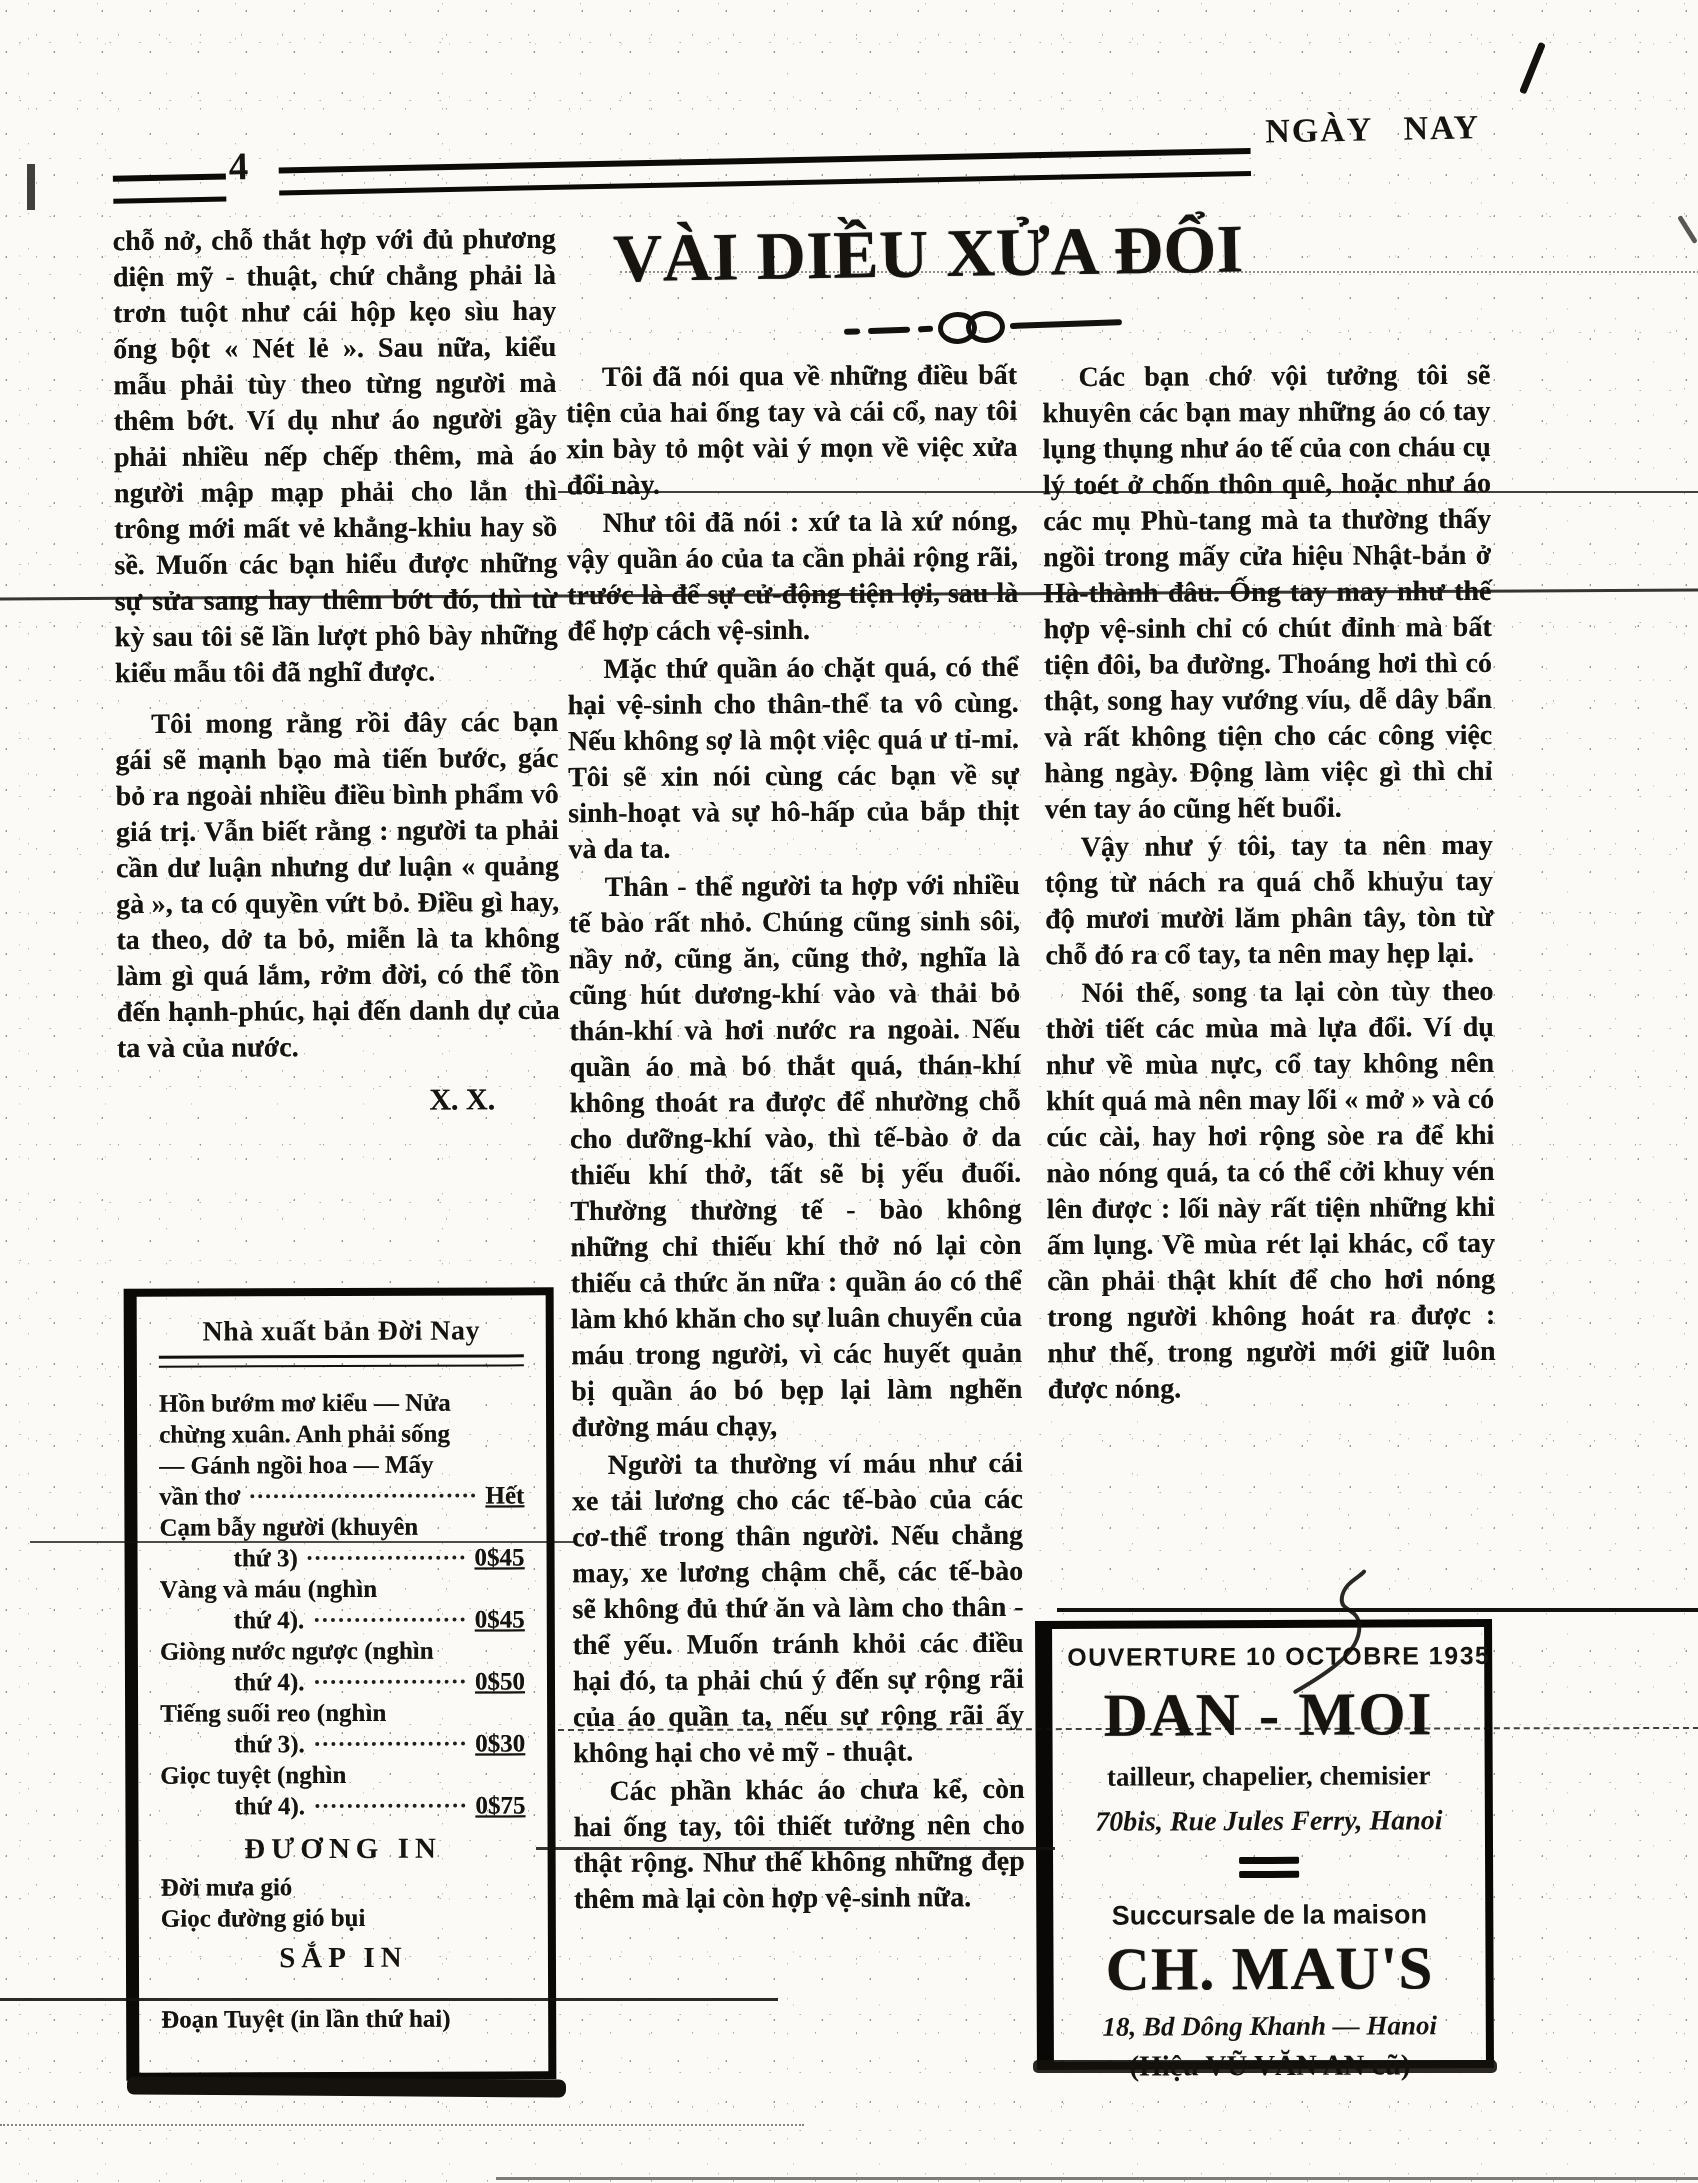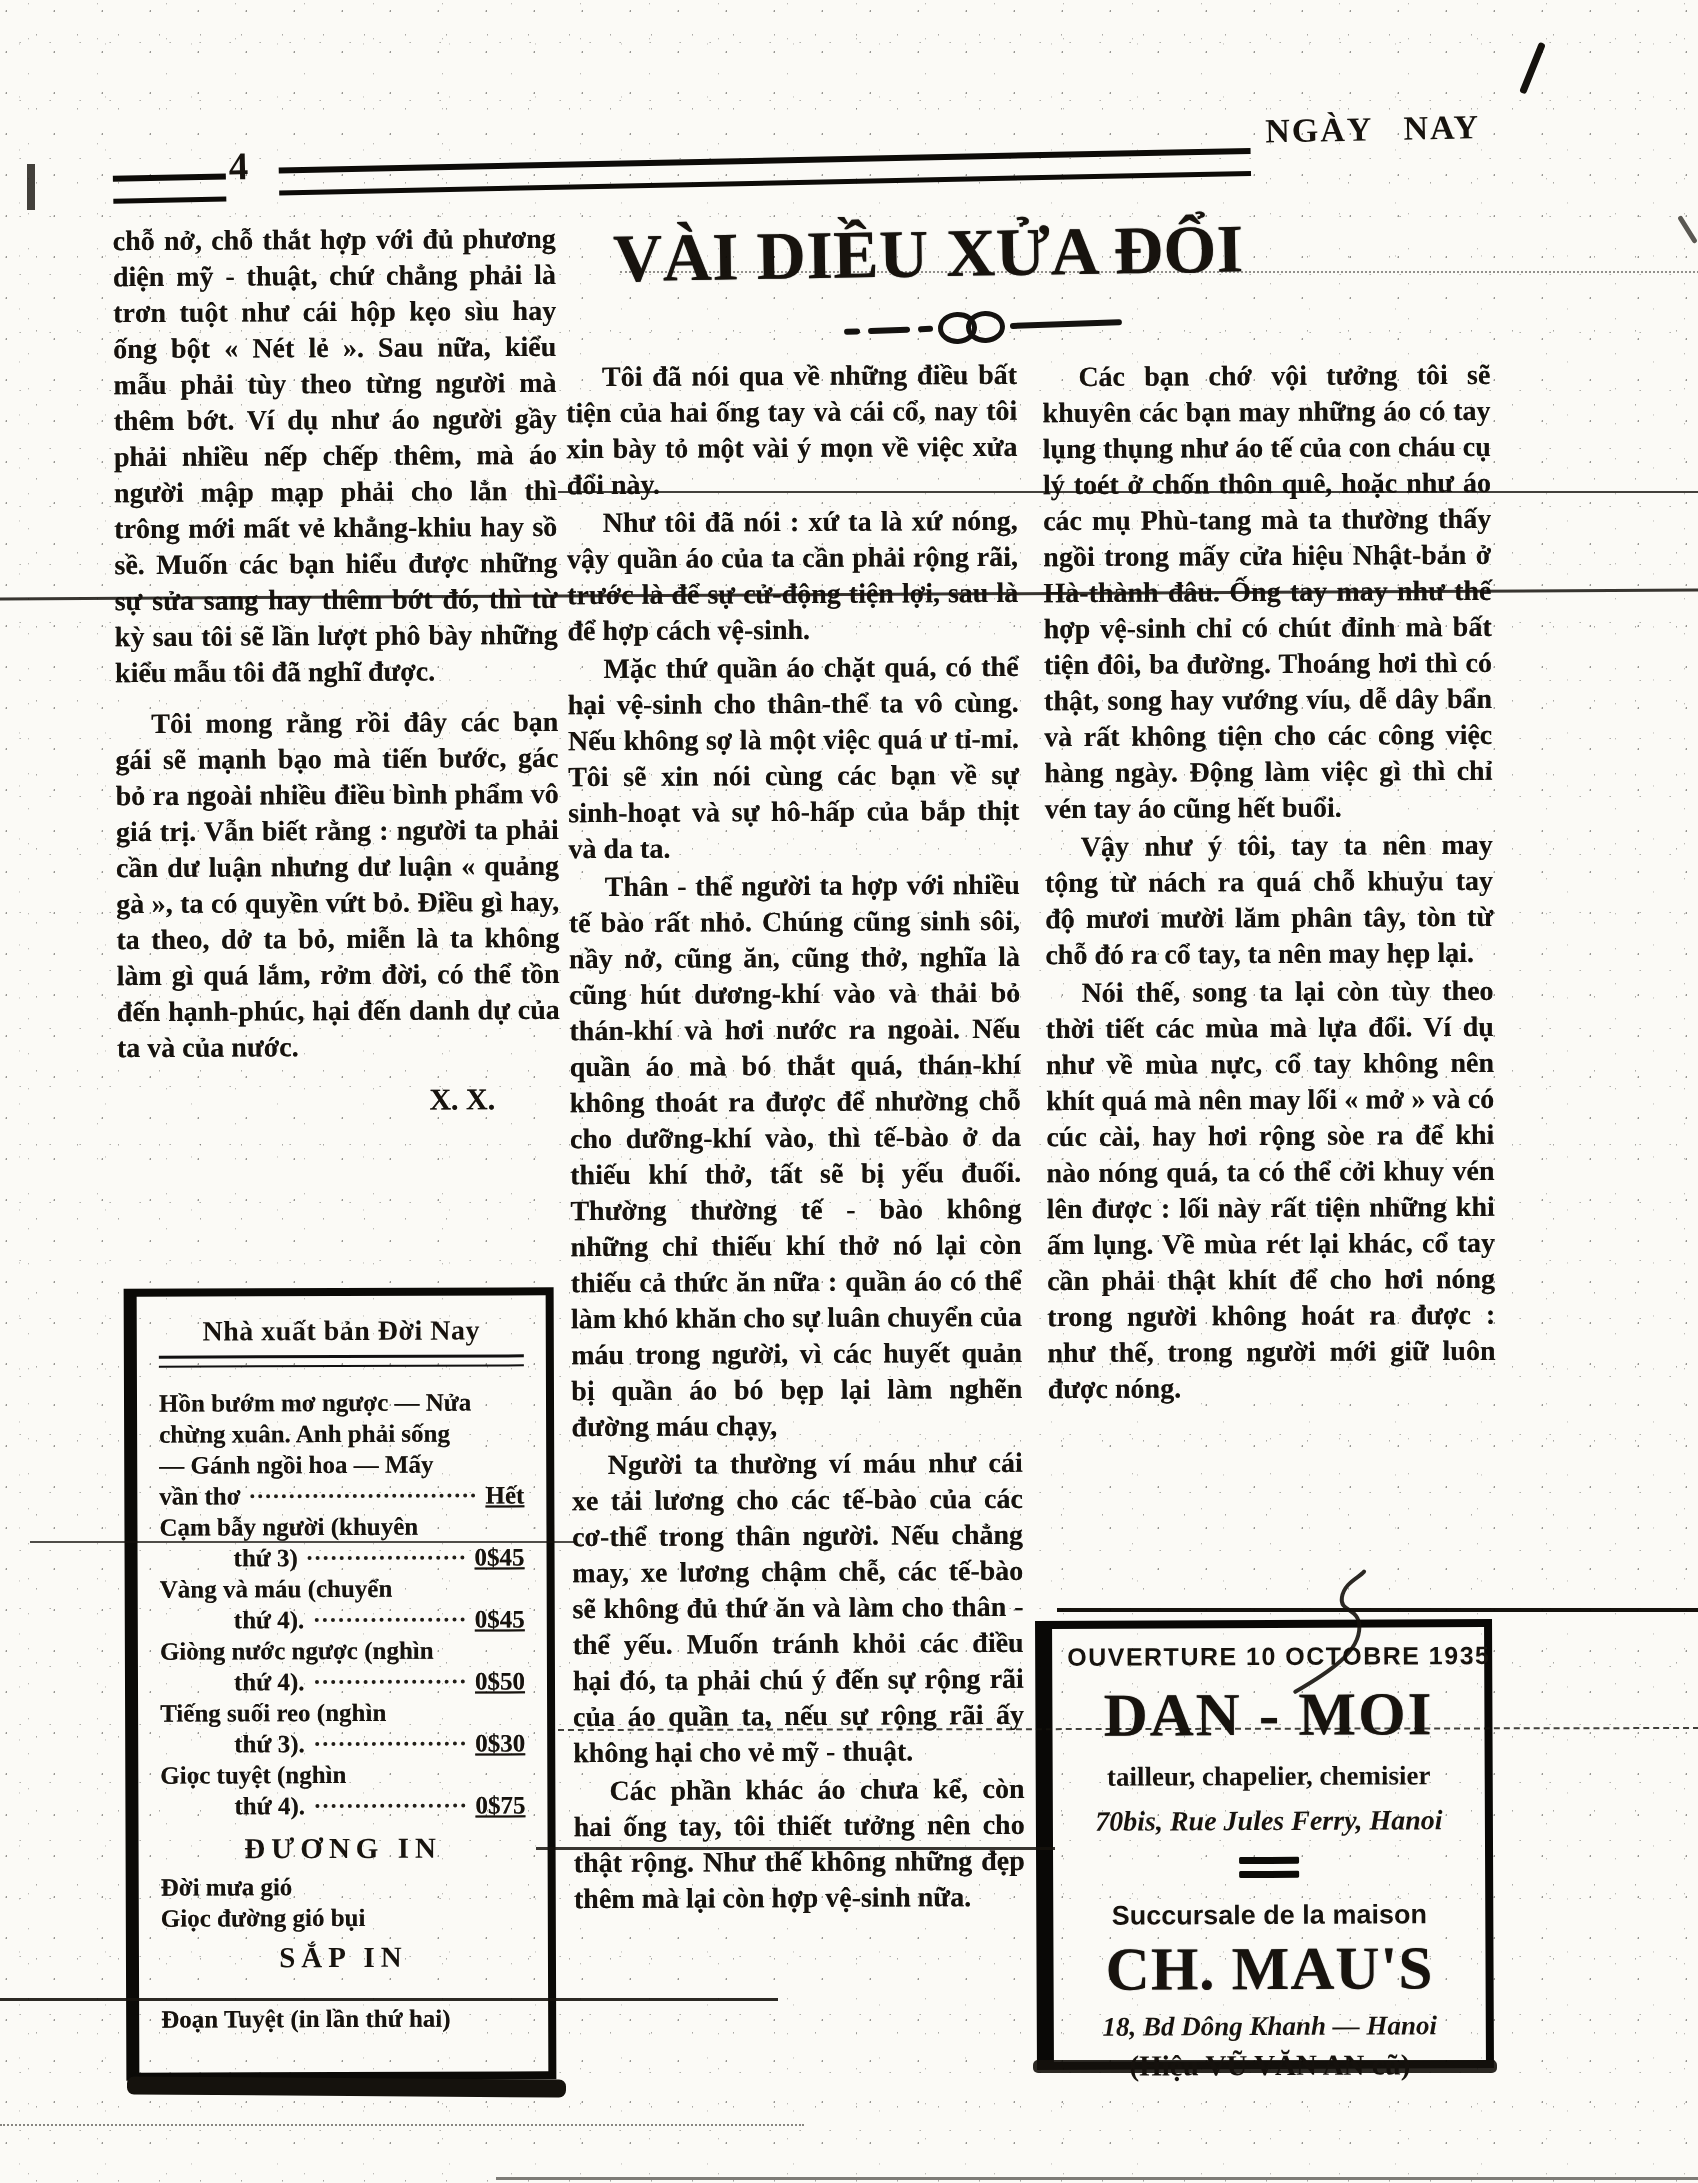--- a/index.html
+++ b/index.html
@@ -128,21 +128,21 @@
     <p>Các bạn chớ vội tưởng tôi sẽ khuyên các bạn may những áo có tay lụng thụng như áo tế của con cháu cụ lý toét ở chốn thôn quê, hoặc như áo các mụ Phù-tang mà ta thường thấy ngồi trong mấy cửa hiệu Nhật-bản ở Hà-thành đâu. Ống tay may như thế hợp vệ-sinh chỉ có chút đỉnh mà bất tiện đôi, ba đường. Thoáng hơi thì có thật, song hay vướng víu, dễ dây bẩn và rất không tiện cho các công việc hàng ngày. Động làm việc gì thì chỉ vén tay áo cũng hết buổi.</p>
     <p>Vậy như ý tôi, tay ta nên may tộng từ nách ra quá chỗ khuỷu tay độ mươi mười lăm phân tây, tòn từ chỗ đó ra cổ tay, ta nên may hẹp lại.</p>
     <p>Nói thế, song ta lại còn tùy theo thời tiết các mùa mà lựa đổi. Ví dụ như về mùa nực, cổ tay không nên khít quá mà nên may lối « mở » và có cúc cài, hay hơi rộng sòe ra để khi nào nóng quá, ta có thể cởi khuy vén lên được : lối này rất tiện những khi ấm lụng. Về mùa rét lại khác, cổ tay cần phải thật khít để cho hơi nóng trong người không hoát ra được : như thế, trong người mới giữ luôn được nóng.</p>
   </div>
 
   <div class="pubbox">
     <div class="pb-title">Nhà xuất bản Đời Nay</div>
     <div class="pb-rule"></div>
 
     <div class="pb-row">
-        <span>Hồn bướm mơ ngược — Nửa</span>
+        <span>Hồn bướm mơ kiểu — Nửa</span>
       </div>
     <div class="pb-row">
         <span>chừng xuân. Anh phải sống</span>
       </div>
     <div class="pb-row">
         <span>— Gánh ngồi hoa — Mấy</span>
       </div>
     <div class="pb-row">
         <span>vần thơ</span>
         <span class="dots"></span>
@@ -150,21 +150,21 @@
       </div>
     <div class="pb-row">
         <span>Cạm bẫy người (khuyên</span>
       </div>
     <div class="pb-row pb-indent">
         <span>thứ 3)</span>
         <span class="dots"></span>
         <span class="price">0$45</span>
       </div>
     <div class="pb-row">
-        <span>Vàng và máu (chuyển</span>
+        <span>Vàng và máu (nghìn</span>
       </div>
     <div class="pb-row pb-indent">
         <span>thứ 4).</span>
         <span class="dots"></span>
         <span class="price">0$45</span>
       </div>
     <div class="pb-row">
         <span>Giòng nước ngược (nghìn</span>
       </div>
     <div class="pb-row pb-indent">

